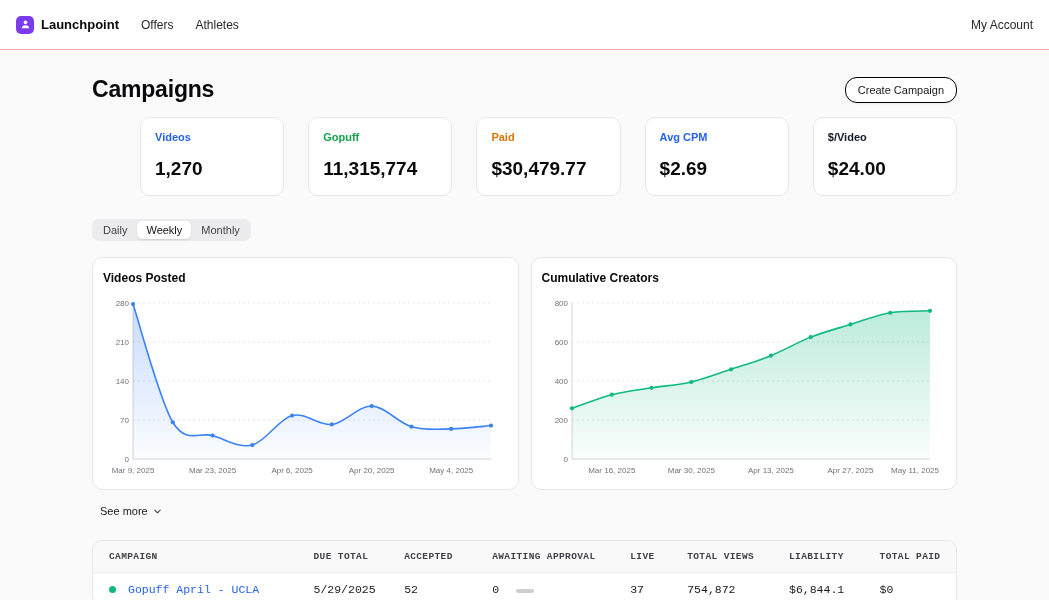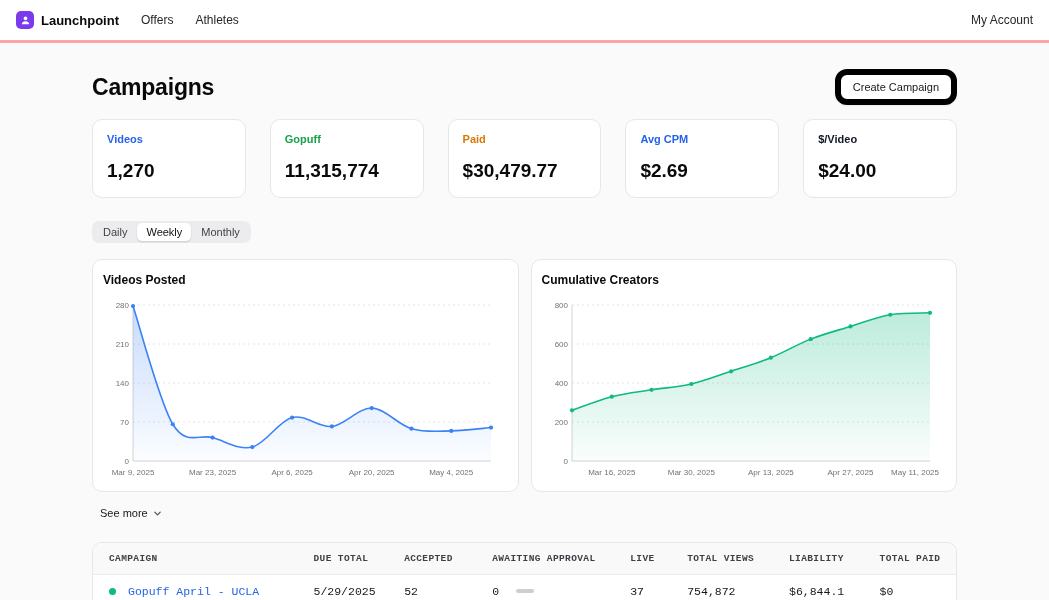--- a/index.html
+++ b/index.html
@@ -6,39 +6,39 @@
   html, body { width: 1049px; height: 600px; }
   body {
     overflow: hidden;
     background: #fafafa;
     font-family: "Liberation Sans", sans-serif;
     color: #18181b;
     position: relative;
   }
   
   .topnav {
-    height: 43px; background: #fff; border-bottom: 3px solid #fca5a5;
+    height: 50px; background: #fff; border-bottom: 1px solid #fca5a5;
     display: flex; align-items: center; justify-content: space-between;
     padding: 0 16px;
   }
   .nav-left { display: flex; align-items: center; gap: 22px; }
   .brand { display: flex; align-items: center; gap: 7px; font-weight: 700; font-size: 13px; color: #09090b; cursor: pointer; }
   .logo { width: 18px; height: 18px; background: #7c3aed; border-radius: 5px; display: flex; align-items: center; justify-content: center; }
   .nav-link { font-size: 12px; color: #27272a; cursor: pointer; }
   
   main { width: 865px; margin: 0 auto; }
   .page-head { display: flex; justify-content: space-between; align-items: center; margin-top: 26px; }
   h1 { font-size: 23px; font-weight: 800; color: #09090b; letter-spacing: -0.2px; }
   .btn {
-    background: #fff; border: 6px solid #000000; border-radius: 12px;
+    background: #fff; border: 1px solid #000000; border-radius: 12px;
     padding: 6px 12px; font-size: 11px; font-weight: 500;
     box-shadow: 0 1px 2px rgba(0,0,0,.05); cursor: pointer; font-family: inherit; color: #18181b;
   }
   .card { background: #fff; border: 1px solid #e7e7ea; border-radius: 10px; }
-  .stats-row { display: flex; gap: 24px; margin-top: 14px; }
+  .stats-row { display: flex; gap: 24px; margin-top: 14px; margin-left: 48px; }
   .stat-card { flex: 1; padding: 13px 14px 15px; }
   .stat-label { font-size: 11px; font-weight: 600; }
   .stat-value { font-size: 19px; font-weight: 700; margin-top: 15px; color: #0a0a0a; }
   .segmented { display: inline-flex; background: #ececee; border-radius: 7px; padding: 2px; margin-top: 23px; gap: 1px; }
   .segmented button {
     border: 0; background: transparent; font-size: 11px; padding: 3px 9px;
     border-radius: 5px; color: #3f3f46; cursor: pointer; font-family: inherit;
   }
   .segmented button.active { background: #fff; box-shadow: 0 1px 2px rgba(0,0,0,.14); color: #111; font-weight: 500; }
   .charts-row { display: flex; gap: 12px; margin-top: 16px; }

